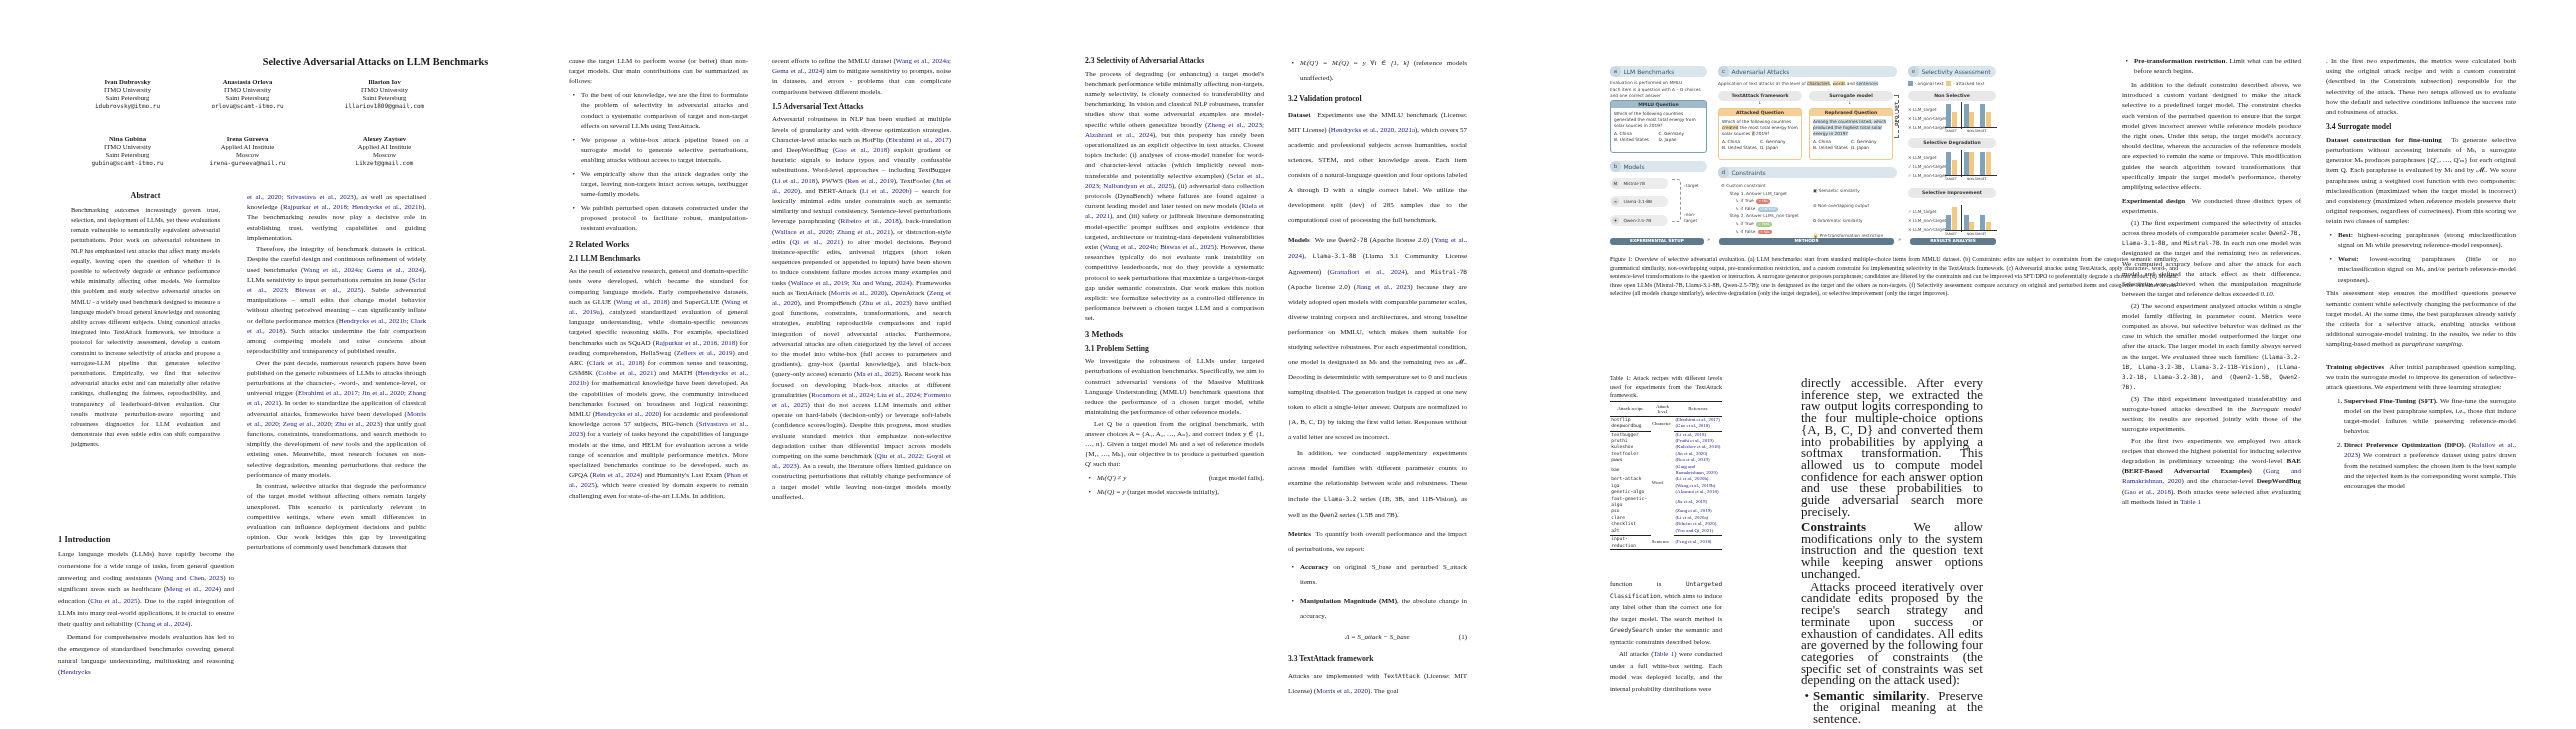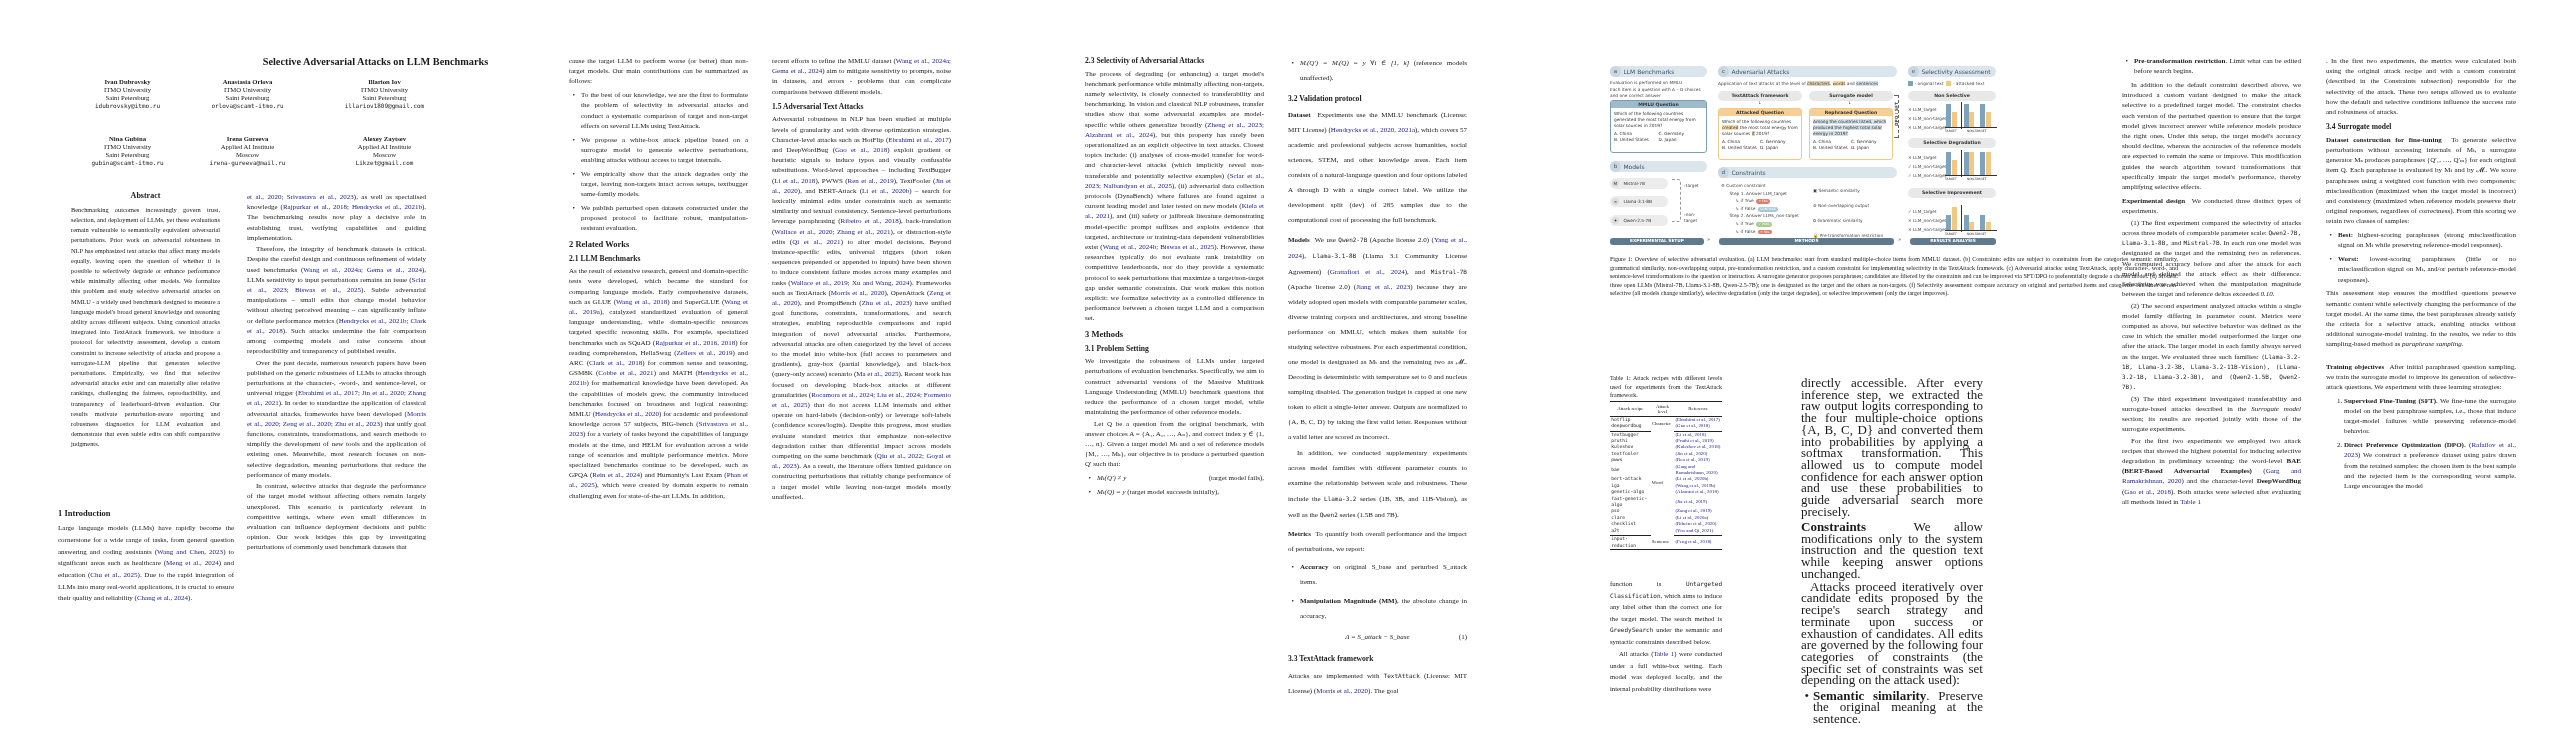--- a/index.html
+++ b/index.html
@@ -122,23 +122,24 @@
     <div>Moscow</div>
     <div class="email">Likzet@gmail.com</div>
   </div>
 </div>
 
 <div class="col" style="left:71px;top:191px;width:149px;font-size:6.4px;line-height:10.2px;">
   <div class="h-abs">Abstract</div>
   <p>Benchmarking outcomes increasingly govern trust, selection, and deployment of LLMs, yet these evaluations remain vulnerable to semantically equivalent adversarial perturbations. Prior work on adversarial robustness in NLP has emphasized text attacks that affect many models equally, leaving open the question of whether it is possible to selectively degrade or enhance performance while minimally affecting other models. We formalize this problem and study selective adversarial attacks on MMLU - a widely used benchmark designed to measure a language model's broad general knowledge and reasoning ability across different subjects. Using canonical attacks integrated into TextAttack framework, we introduce a protocol for selectivity assessment, develop a custom constraint to increase selectivity of attacks and propose a surrogate-LLM pipeline that generates selective perturbations. Empirically, we find that selective adversarial attacks exist and can materially alter relative rankings, challenging the fairness, reproducibility, and transparency of leaderboard-driven evaluation. Our results motivate perturbation-aware reporting and robustness diagnostics for LLM evaluation and demonstrate that even subtle edits can shift comparative judgments.</p>
 </div>
 
-<div class="col" style="left:58px;top:503px;width:176px;font-size:7px;line-height:11.7px;">
+<div class="col" style="left:58px;top:529px;width:176px;font-size:7px;line-height:11.7px;">
   <div class="h1">1   Introduction</div>
   <p><span>Large language models (LLMs) have rapidly become the cornerstone for a wide range of tasks, from general question answering and coding assistants (</span><span class="cite">Wang and Chen, 2023</span><span>) to significant areas such as healthcare (</span><span class="cite">Meng et al., 2024</span><span>) and education (</span><span class="cite">Chu et al., 2025</span><span>). Due to the rapid integration of LLMs into many real-world applications, it is crucial to ensure their quality and reliability (</span><span class="cite">Chang et al., 2024</span><span>).</span></p>
+  <p class="ind"><span>Demand for comprehensive models evaluation has led to the emergence of standardised benchmarks covering general natural language understanding, multitasking and reasoning (</span><span class="cite">Hendrycks</span></p>
 </div>
 
 <div class="col" style="left:247px;top:192px;width:179px;font-size:7px;line-height:10.2px;">
   <p><span class="cite">et al., 2020; Srivastava et al., 2023</span><span>), as well as specialised knowledge (</span><span class="cite">Rajpurkar et al., 2018; Hendrycks et al., 2021b</span><span>). The benchmarking results now play a decisive role in establishing trust, verifying capabilities and guiding implementation.</span></p>
   <p class="ind"><span>Therefore, the integrity of benchmark datasets is critical. Despite the careful design and continuous refinement of widely used benchmarks (</span><span class="cite">Wang et al., 2024a; Gema et al., 2024</span><span>), LLMs sensitivity to input perturbations remains an issue (</span><span class="cite">Sclar et al., 2023; Biswas et al., 2025</span><span>). Subtle adversarial manipulations – small edits that change model behavior without altering perceived meaning – can significantly inflate or deflate performance metrics (</span><span class="cite">Hendrycks et al., 2021b; Clark et al., 2018</span><span>). Such attacks undermine the fair comparison among competing models and raise concerns about reproducibility and transparency of published results.</span></p>
   <p class="ind"><span>Over the past decade, numerous research papers have been published on the generic robustness of LLMs to attacks through perturbations at the character-, -word-, and sentence-level, or universal trigger (</span><span class="cite">Ebrahimi et al., 2017; Jin et al., 2020; Zhang et al., 2021</span><span>). In order to standardize the application of classical adversarial attacks, frameworks have been developed (</span><span class="cite">Morris et al., 2020; Zeng et al., 2020; Zhu et al., 2023</span><span>) that unify goal functions, constraints, transformations, and search methods to simplify the development of new tools and the application of existing ones. Meanwhile, most research focuses on non-selective degradation, meaning perturbations that reduce the performance of many models.</span></p>
   <p class="ind">In contrast, selective attacks that degrade the performance of the target model without affecting others remain largely unexplored. This scenario is particularly relevant in competitive settings, where even small differences in evaluation can influence deployment decisions and public opinion. Our work bridges this gap by investigating perturbations of commonly used benchmark datasets that</p>
 </div>
 
 <div class="col" style="left:569px;top:56px;width:179px;font-size:7px;line-height:10.2px;">
@@ -462,16 +463,16 @@
   <div class="h2">3.4   Surrogate model</div>
   <p><b>Dataset construction for fine-tuning</b>&nbsp;&nbsp;<span>To generate selective perturbations without accessing internals of Mₜ, a surrogate generator Mₛ produces paraphrases {Q′₁, …, Q′ₘ} for each original item Q. Each paraphrase is evaluated by Mₜ and by 𝓜ᵣ. We score paraphrases using a weighted cost function with two components: misclassification (maximized when the target model is incorrect) and consistency (maximized when reference models preserve their original responses, regardless of correctness). From this scoring we retain two classes of samples:</span></p>
   <ul class="bul">
     <li><b>Best:</b><span> highest-scoring paraphrases (strong misclassification signal on Mₜ while preserving reference-model responses).</span></li>
     <li><b>Worst:</b><span> lowest-scoring paraphrases (little or no misclassification signal on Mₜ, and/or perturb reference-model responses).</span></li>
   </ul>
   <p><span>This assessment step ensures the modified questions preserve semantic content while selectively changing the performance of the target model. At the same time, the best paraphrases already satisfy the criteria for a selective attack, enabling attacks without additional surrogate-model training. In the results, we refer to this sampling-based method as </span><i>paraphrase sampling</i>.</p>
   <p style="margin-top:12px"><b>Training objectives</b>&nbsp;&nbsp;<span>After initial paraphrased question sampling, we train the surrogate model to improve its generation of selective-attack questions. We experiment with three learning strategies:</span></p>
   <ol class="num">
     <li><b>Supervised Fine-Tuning (SFT).</b><span> We fine-tune the surrogate model on the best paraphrase samples, i.e., those that induce target-model failures while preserving reference-model behavior.</span></li>
-    <li><b>Direct Preference Optimization (DPO).</b> (<span class="cite">Rafailov et al., 2023</span>)<span> We construct a preference dataset using pairs drawn from the retained samples: the chosen item is the best sample and the rejected item is the corresponding worst sample. Large encourages the model</span></li>
+    <li><b>Direct Preference Optimization (DPO).</b> (<span class="cite">Rafailov et al., 2023</span>)<span> We construct a preference dataset using pairs drawn from the retained samples: the chosen item is the best sample and the rejected item is the corresponding worst sample. This encourages the model</span></li>
   </ol>
 </div>
 
 
 </body></html>

